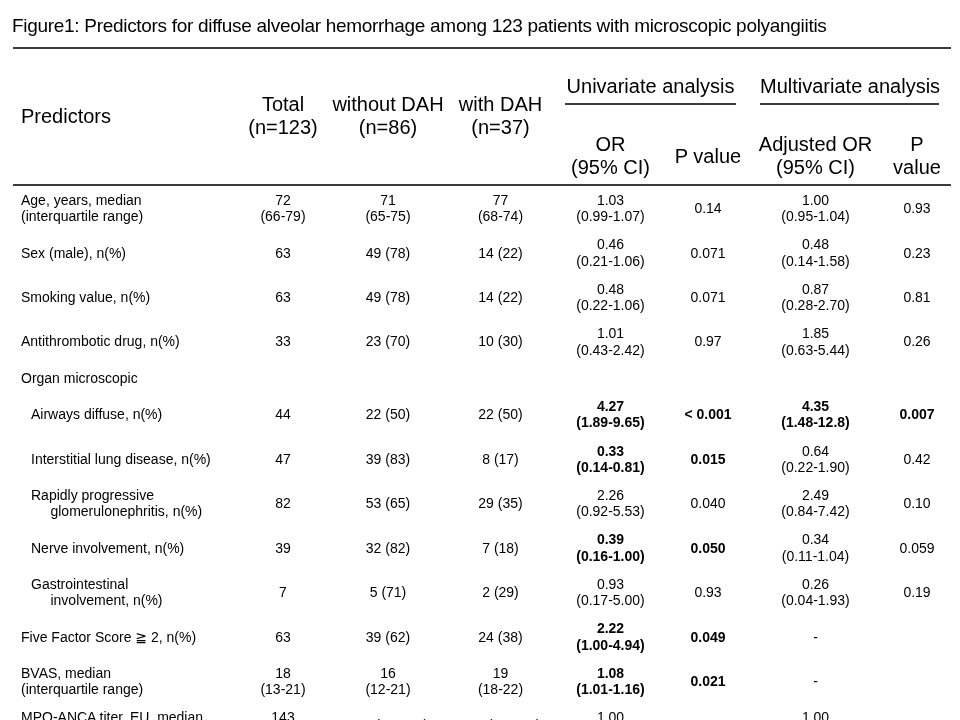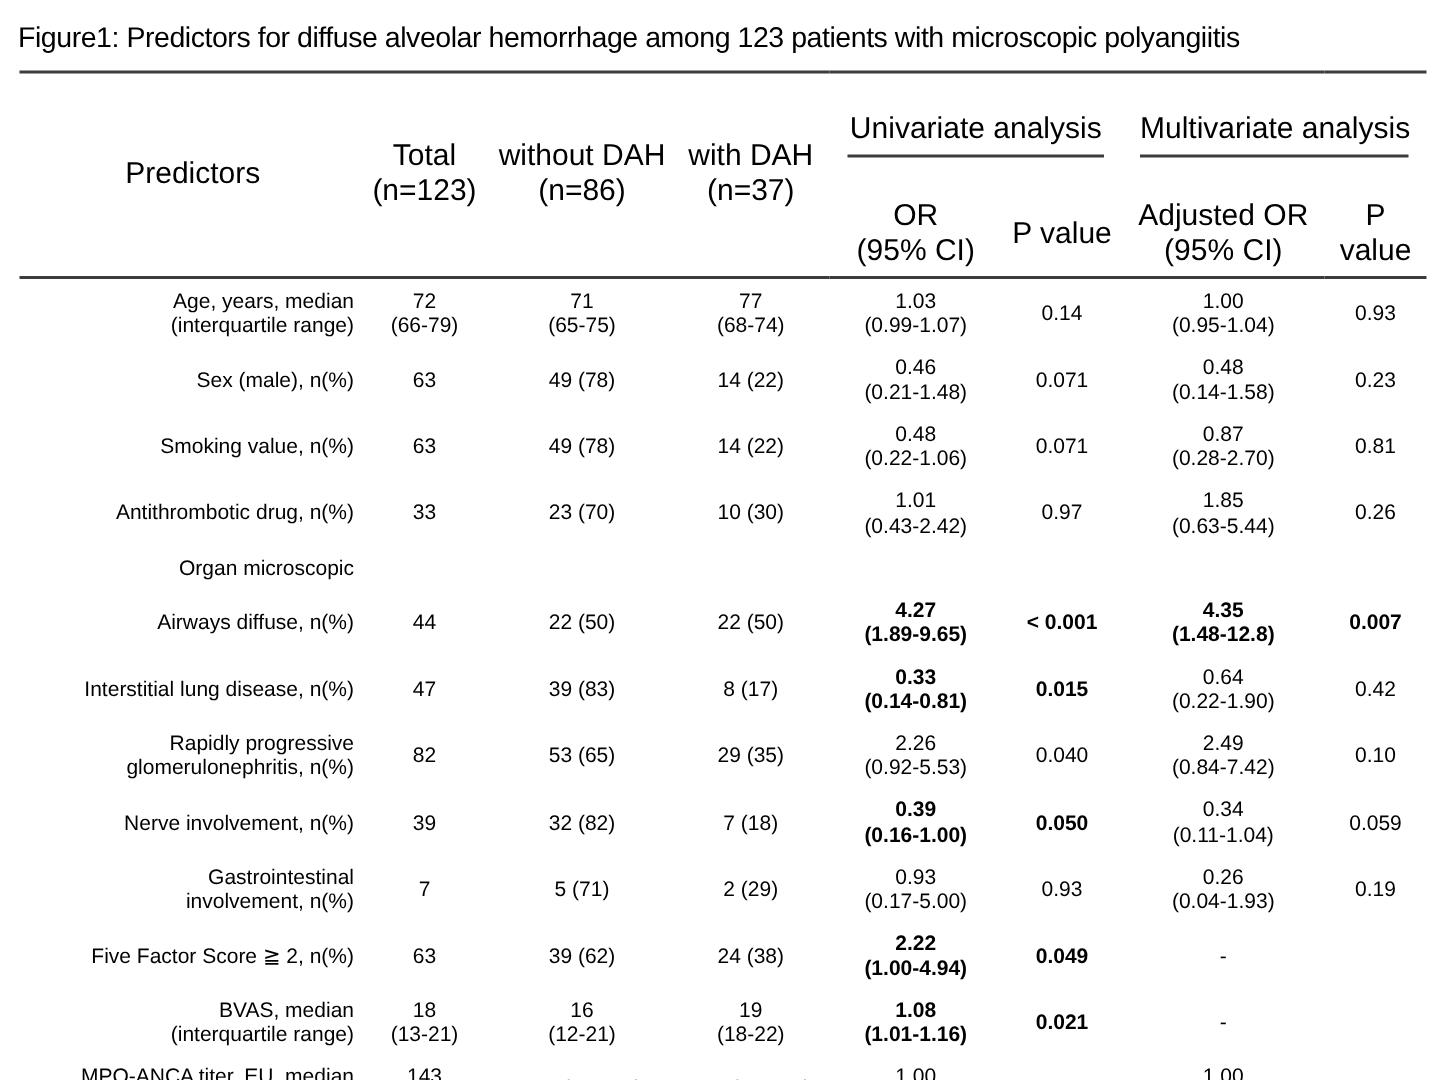--- a/index.html
+++ b/index.html
@@ -20,34 +20,34 @@
     border-top:2px solid var(--rule,#3c3c3c);
     border-bottom:2px solid var(--rule,#3c3c3c);
   }
   thead th {
     font-weight:normal; font-size:20px; line-height:1.18;
     text-align:center; vertical-align:middle;
     white-space:pre-line;
     border-bottom:2px solid var(--rule,#3c3c3c);
     padding:4px 2px;
   }
-  thead th.th-pred { text-align:center; padding-left:8px; }
+  thead th.th-pred { text-align:left; padding-left:8px; }
   thead tr.group-row { height:34px; }
   thead tr.sub-row th { height:48px; }
   th.th-group { border-bottom:none; vertical-align:bottom; padding:2px 0 0 0; }
   th.th-group .gline {
     display:block; margin:0 12px; padding-bottom:5px;
     border-bottom:2px solid var(--rule,#3c3c3c);
     white-space:nowrap;
   }
   tbody td {
     font-size:14px; line-height:1.16;
     padding:6px 2px; vertical-align:middle;
   }
-  td.lab { text-align:right; white-space:pre-wrap; padding-left:8px;margin-top:20px; }
+  td.lab { text-align:left; white-space:pre-wrap; padding-left:8px;margin-top:20px; }
   td.lab.ind { padding-left:18px; }
   td.c { text-align:center; white-space:pre-line; }
   .b { font-weight:bold; }
 </style>
 </head>
 <body>
 
 <div class="page">
   <div class="title">Figure1: Predictors for diffuse alveolar hemorrhage among 123 patients with microscopic polyangiitis</div>
 
@@ -103,21 +103,21 @@
         <td class="c">1.00
 (0.95-1.04)</td>
         <td class="c">0.93</td>
       </tr>
       <tr>
         <td class="lab">Sex (male), n(%)</td>
         <td class="c">63</td>
         <td class="c">49 (78)</td>
         <td class="c">14 (22)</td>
         <td class="c">0.46
-(0.21-1.48)</td>
+(0.21-1.06)</td>
         <td class="c">0.071</td>
         <td class="c">0.48
 (0.14-1.58)</td>
         <td class="c">0.23</td>
       </tr>
       <tr>
         <td class="lab">Smoking value, n(%)</td>
         <td class="c">63</td>
         <td class="c">49 (78)</td>
         <td class="c">14 (22)</td>

